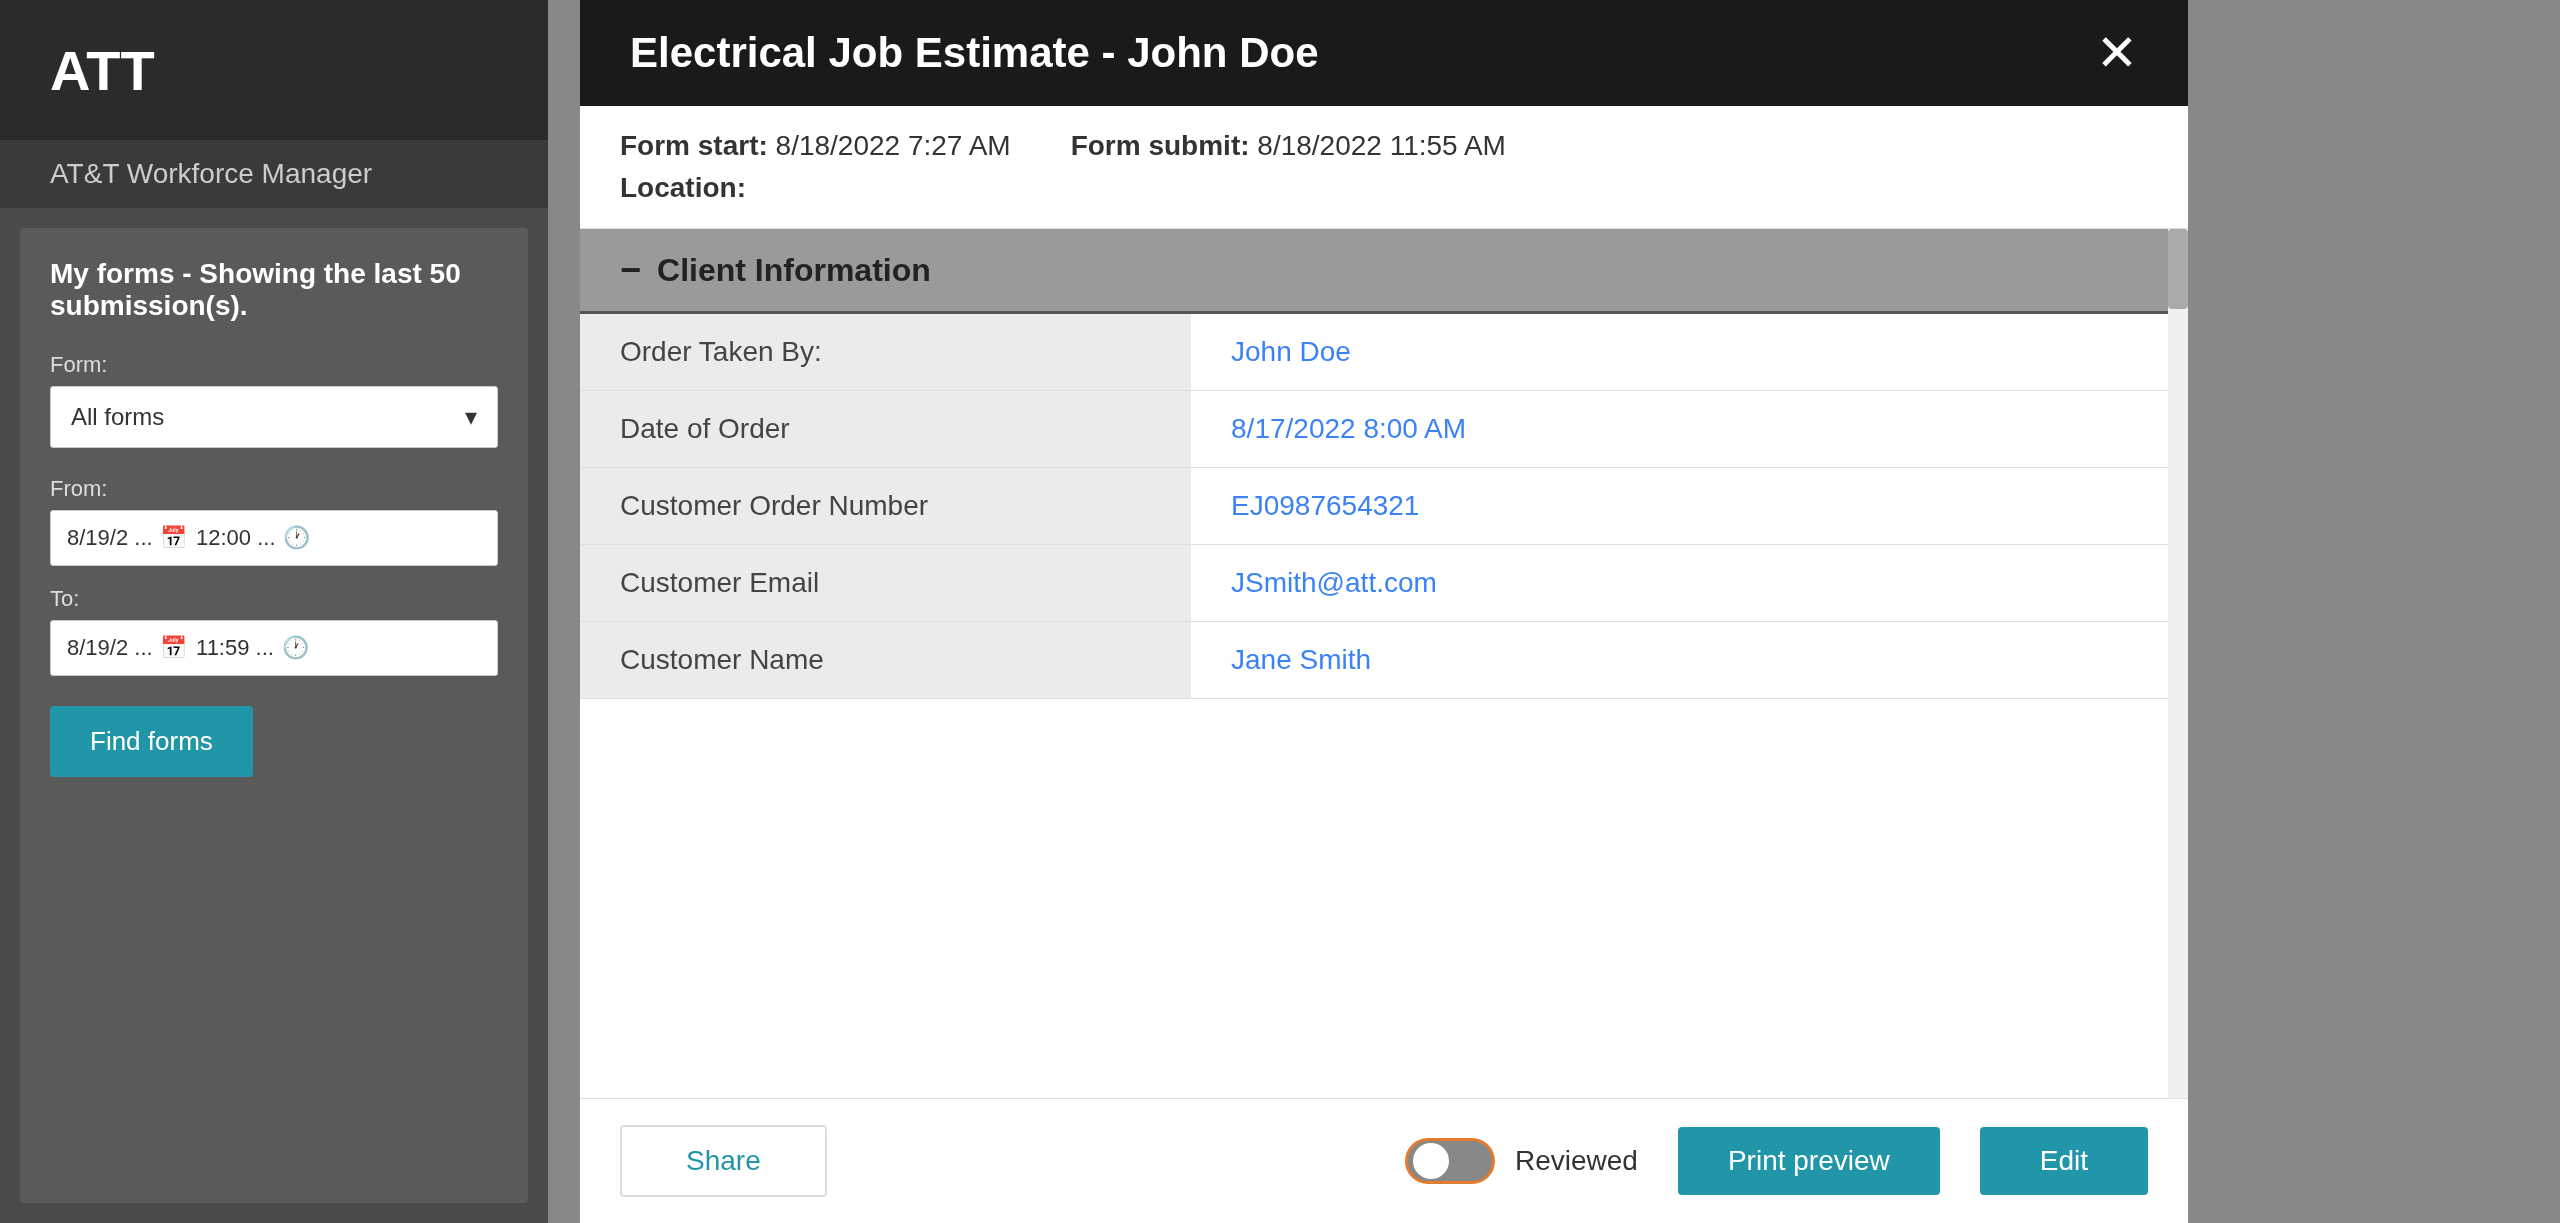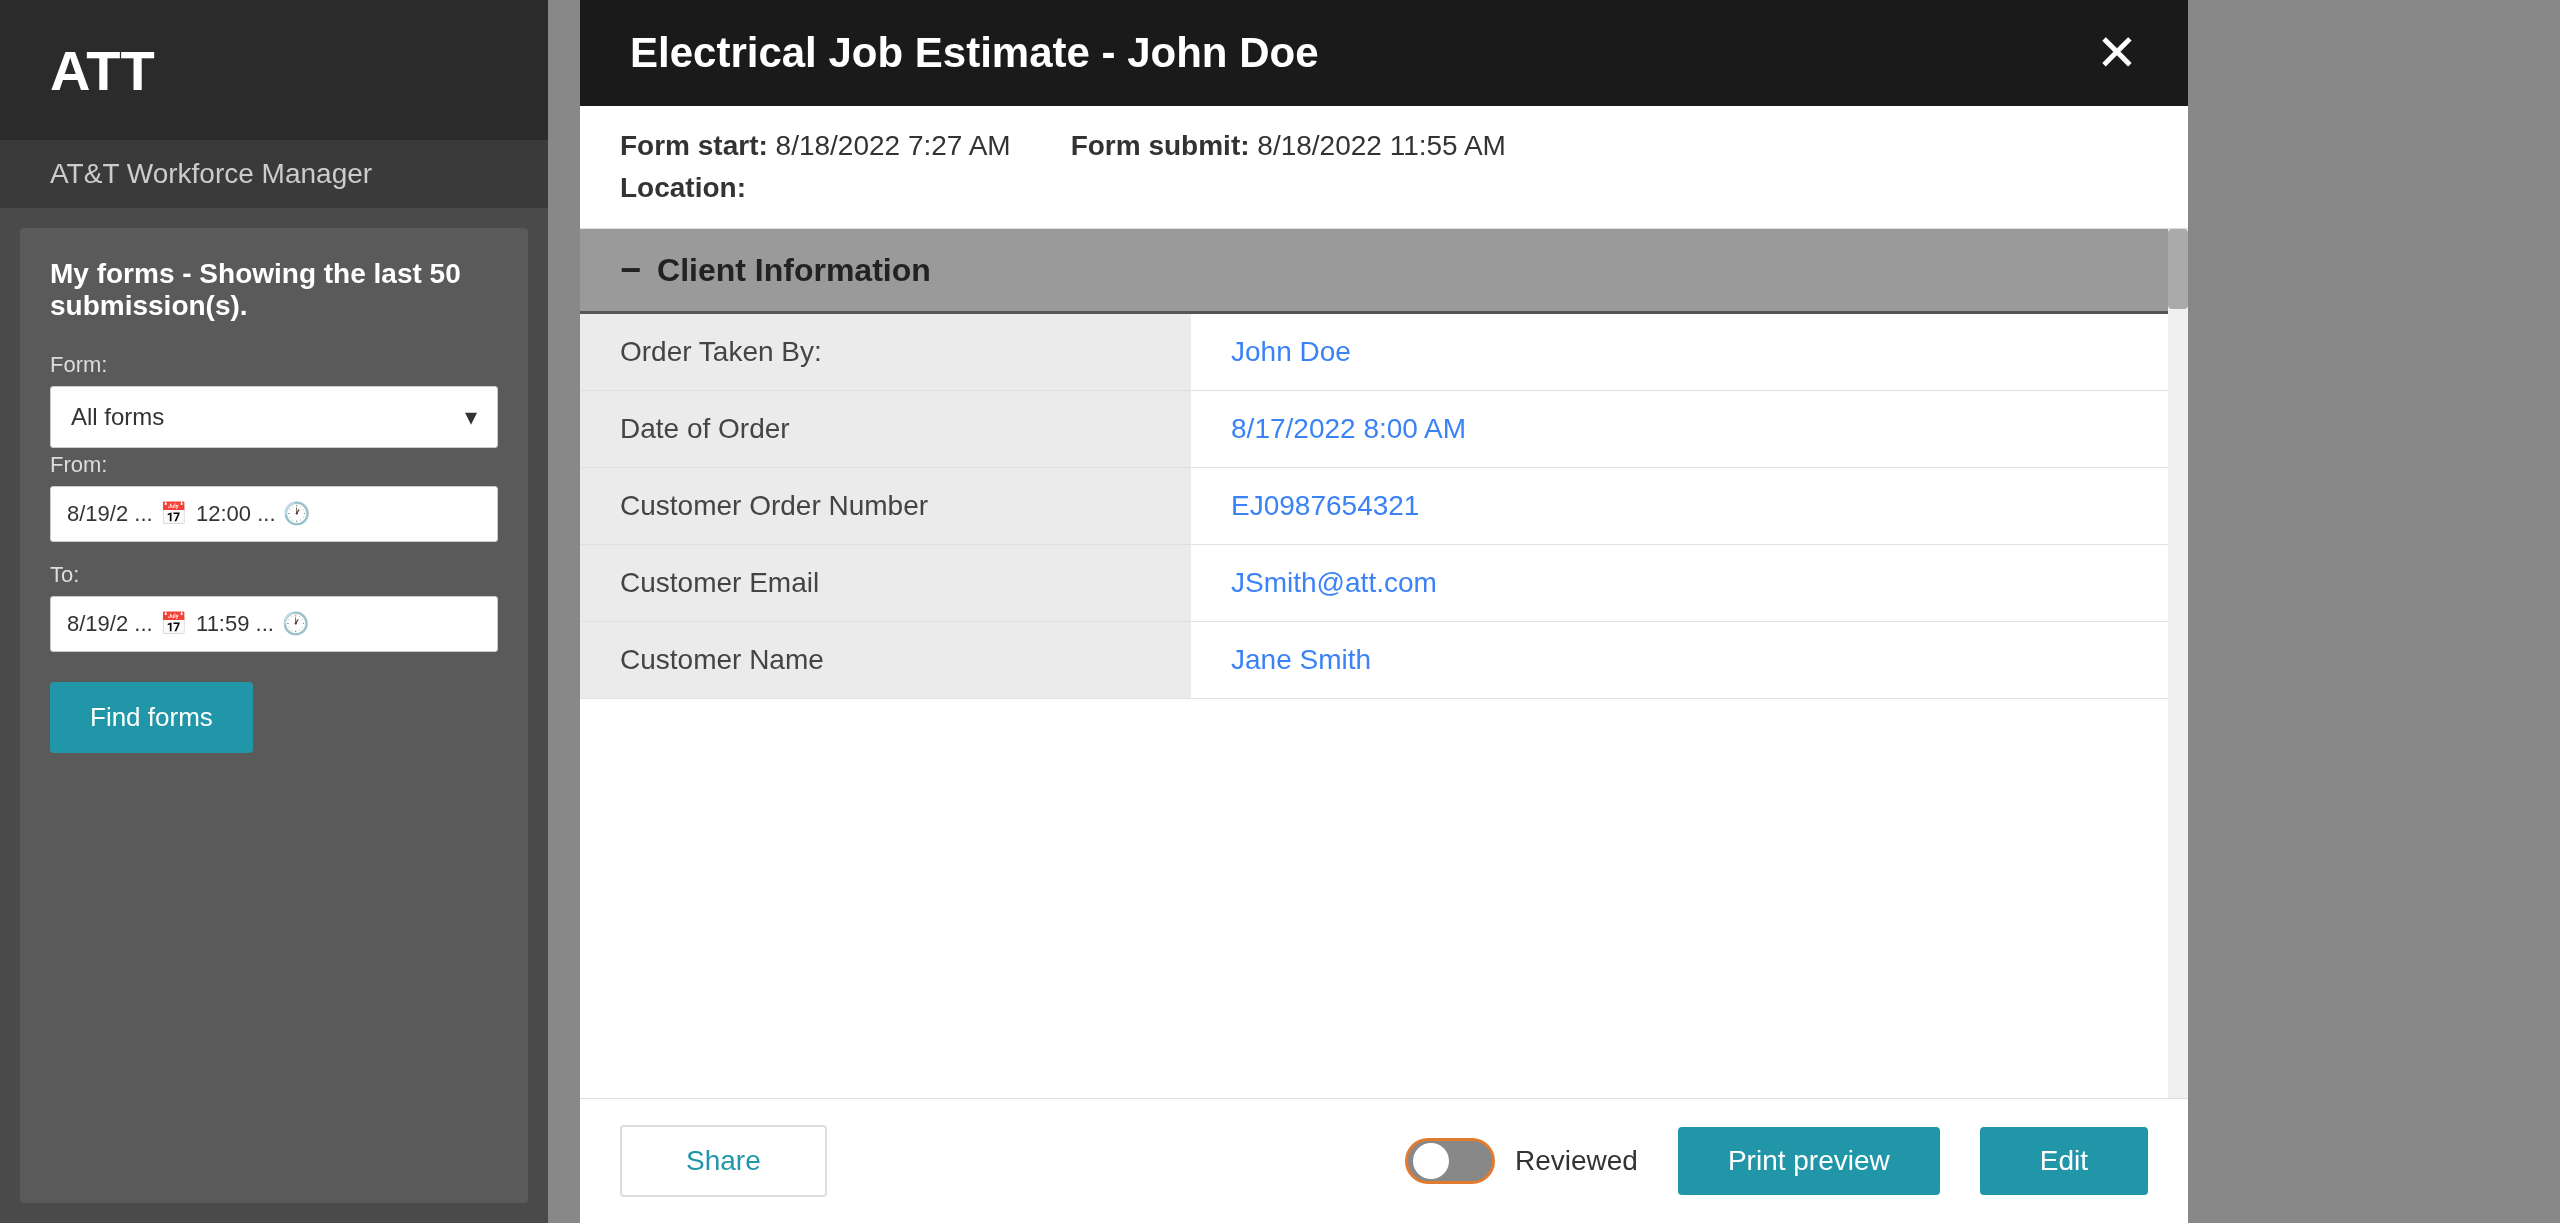--- a/index.html
+++ b/index.html
@@ -69,21 +69,21 @@
       width: 100%;
       padding: 16px 20px;
       background: white;
       border: 1px solid #ccc;
       border-radius: 3px;
       font-size: 24px;
       color: #333;
       display: flex;
       justify-content: space-between;
       align-items: center;
-      margin-bottom: 4px;
+      margin-bottom: 28px;
       cursor: pointer;
     }
 
     .date-row {
       display: flex;
       gap: 10px;
       margin-bottom: 20px;
       border-radius: 28px;
     }
 

